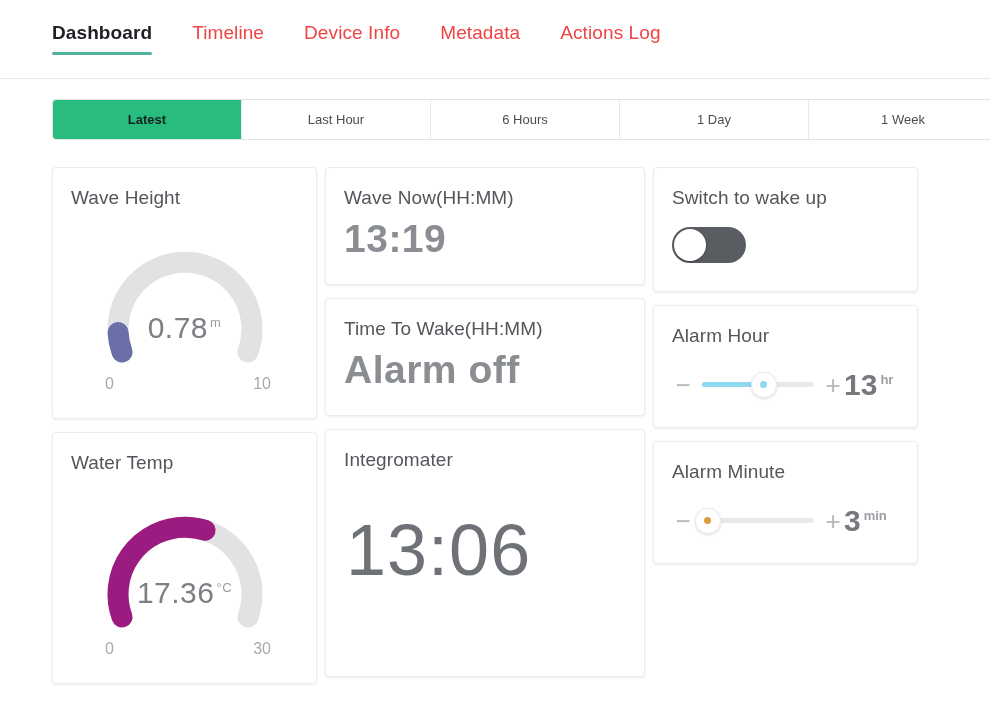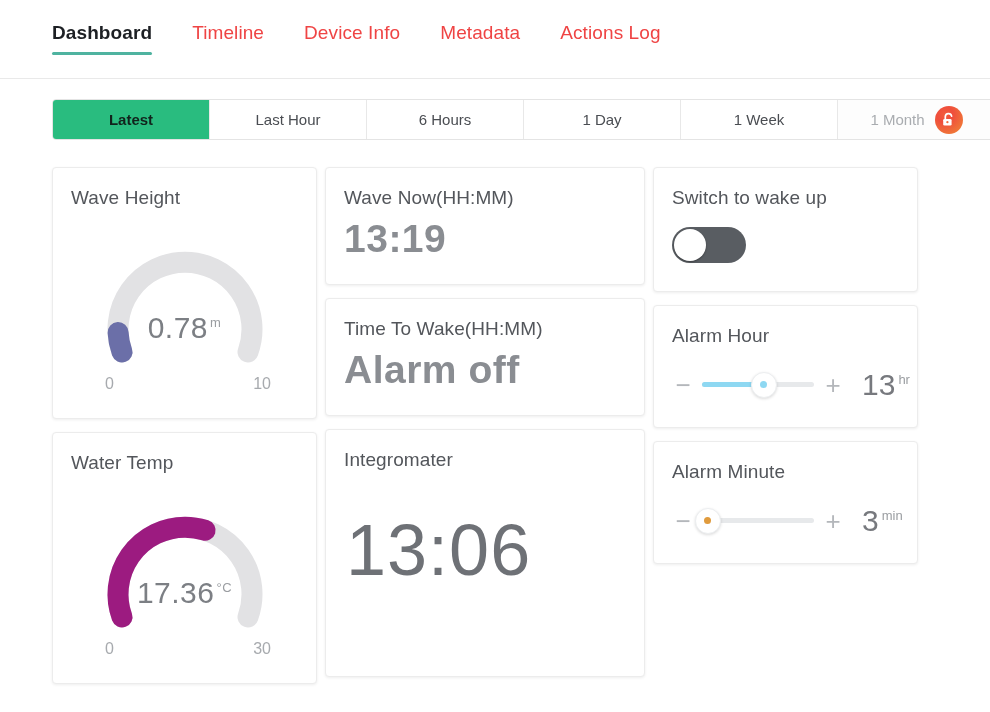--- a/index.html
+++ b/index.html
@@ -31,22 +31,22 @@
   }
 
   
   .ranges {
     position: absolute; left: 52px; top: 99px;
     height: 41px; display: flex;
     border: 1px solid #e4e4e4; border-radius: 4px;
     overflow: hidden; background: #fff;
   }
   .range {
-    width: 157px; height: 39px; display: flex; align-items: center;
-    justify-content: center; font-size: 15px; color: #4a4d52;
+    width: 189px; height: 39px; display: flex; align-items: center;
+    justify-content: center; font-size: 13px; color: #4a4d52;
     border-right: 1px solid #e8e8e8; cursor: pointer; background: #fff;
     position: relative; white-space: nowrap;
   }
   .range:last-child { border-right: none; }
   .range.active { background: #29bc7f; color: #11231c; font-weight: bold; }
   .range.locked { color: #a9acb0; background:#fdfdfd; }
   .lock-badge {
     width: 28px; height: 28px; border-radius: 50%;
     background: radial-gradient(circle at 35% 30%, #f25c3d 0%, #ef4e3c 30%, #f08a36 100%);
     display: inline-flex; align-items: center; justify-content: center;
@@ -125,21 +125,21 @@
     position: absolute; left: 0; top: 0; height: 5px; border-radius: 3px;
   }
   .track .handle {
     position: absolute; top: 50%; width: 26px; height: 26px; border-radius: 50%;
     background: #fff; border: 1px solid #eceef0; transform: translate(-50%, -50%);
     box-shadow: 0 1px 3px rgba(0,0,0,.14);
     display: flex; align-items: center; justify-content: center;
   }
   .track .handle .dot { width: 7px; height: 7px; border-radius: 50%; }
   .slider-val {
-    margin-left: 18px; font-size: 30px; color: #77797e; font-weight: 400;
+    font-size: 30px; color: #77797e; font-weight: 700;
     white-space: nowrap;
   }
   .slider-val .unit { font-size: 13px; vertical-align: super; color: #9a9da1; margin-left: 3px; }
 </style>
 </head>
 <body>
 
 <div class="page">
 
   <div class="navtabs">

